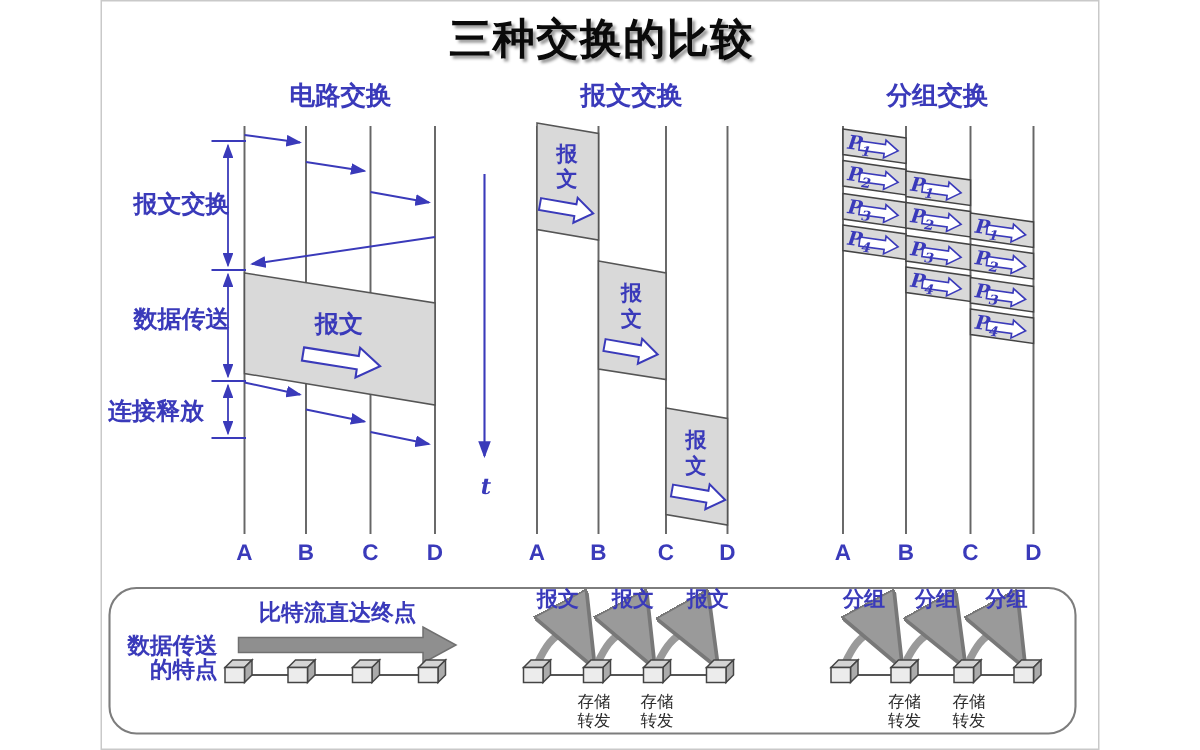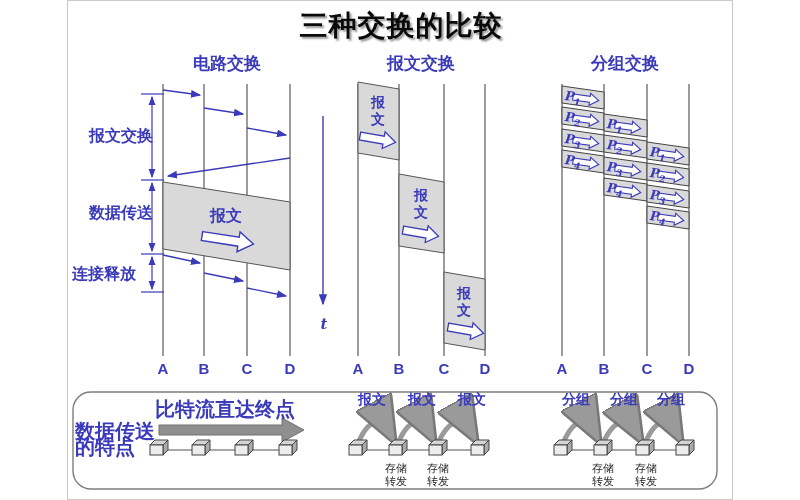--- a/index.html
+++ b/index.html
@@ -16,21 +16,21 @@
   .phase{font-size:16px;}
   .msg{font-size:16px;}
   .node{font-size:15px;}
   .tlab{font-family:"DejaVu Serif",serif;font-style:italic;font-weight:bold;
         font-size:15px;}
   .vbox{font-size:14px;line-height:17px;text-align:center;}
   .plbl{position:absolute;color:#3a3aba;font-family:"DejaVu Serif",serif;
         font-style:italic;font-weight:bold;font-size:13px;white-space:nowrap;
         transform:rotate(7deg);transform-origin:left top;}
   .plbl sub{font-size:9px;}
-  .cap{font-size:20px;line-height:16px;text-align:left;}
+  .cap{font-size:15px;line-height:16px;text-align:right;}
   .hop{font-size:14px;}
   .sf{font-size:11px;line-height:13px;color:#2a2a2a;font-weight:normal;
       text-align:center;}
 </style>
 </head>
 <body>
 
 <div class="stage">
   <div class="slide">
 

